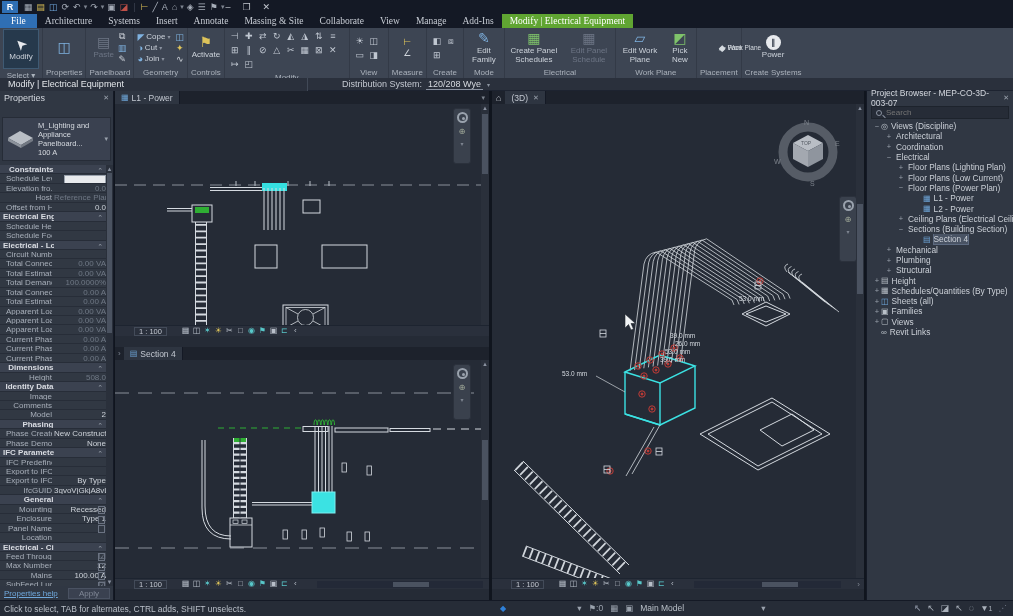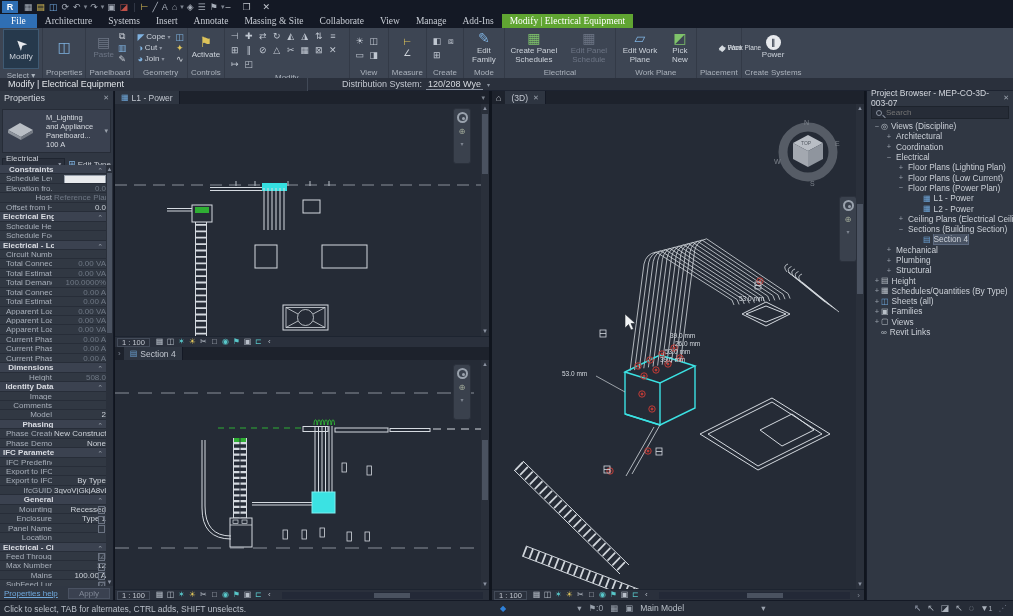--- a/index.html
+++ b/index.html
@@ -49,21 +49,21 @@
   .optionsbar { position:absolute; left:0; top:78px; width:1013px; height:13px; background:#2a303c; display:flex; align-items:center; font-size:9px; border-bottom:1px solid #1d2330; }
   .ob-left { width:308px; color:#e3e6ea; padding-left:8px; border-right:1px solid #414957; height:13px; line-height:13px; background:#2a303c; }
   .ob-field { padding-left:34px; color:#c3c8d1; display:flex; align-items:center; gap:4px; }
   .ob-value { border-bottom:1px solid #8a92a0; padding:0 2px; color:#d6dae0; }
 
   
   .main { position:absolute; left:0; top:91px; width:1013px; height:509px; }
   
   .props { position:absolute; left:0; top:0; width:114px; height:509px; background:#303743; border-right:1px solid #141925; font-size:8px; }
   .props-head { height:13px; display:flex; align-items:center; justify-content:space-between; padding:0 4px; color:#d2d6dd; font-size:9px; background:#303743; }
-  .typesel { margin:5px 2px; height:44px; background:#3a4150; border:1px solid #262c37; display:flex; align-items:center; gap:11px; padding:2px;justify-content:space-between; }
+  .typesel { margin:13px 2px; height:44px; background:#3a4150; border:1px solid #262c37; display:flex; align-items:center; gap:3px; padding:2px;justify-content:space-between; }
   .typesel .tname { flex:1; font-size:7.5px; line-height:1.2; color:#d6dae0; }
   .typesel .tcaret { font-size:7px; color:#9aa2ad; }
   .famrow { display:flex; align-items:center; gap:3px; margin:1px 2px 2px 2px; height:12px; }
   .fambox { flex:1; background:#2a303c; border:1px solid #1f2530; height:12px; line-height:11px; padding:0 3px; color:#d0d4db; display:flex; justify-content:space-between; align-items:center; }
   .edittype { display:flex; align-items:center; gap:2px; color:#c9ced6; }
   .edittype .eticon { color:#7fb2e0; font-size:9px; }
   .pgrid { position:absolute; left:0; top:74px; right:7px; bottom:14px; overflow:hidden;text-align:right; }
   .prow { display:flex; height:9.45px; line-height:9.45px; border-bottom:1px solid #272d38; background:#313843; position:relative; }
   .prow .pl { width:52px; padding-left:6px; color:#a8afba; overflow:hidden; white-space:nowrap; }
   .prow .pv { flex:1; padding-left:2px; color:#ccd1d8; overflow:hidden; white-space:nowrap; }
@@ -89,21 +89,21 @@
   .wtab .wticon { color:#6fa8dc; font-size:8px; }
   .wtab .wtclose { color:#9aa2ad; font-size:7px; margin-left:2px; }
   .wtabbar .home { color:#c9ced6; font-size:9px; padding:0 4px; }
   .wtabbar .chev { color:#7d8490; font-size:8px; padding:0 3px; }
   .wtabbar .tbmenu { margin-left:auto; color:#7d8490; font-size:7px; padding-right:4px; }
   .wcontent { position:absolute; left:0; top:13px; right:0; bottom:11px; }
   .wcontent svg { position:absolute; left:0; top:0; }
   .vscroll { position:absolute; right:0; top:0; bottom:0; width:8px; background:#2a303b; }
   .vscroll .vthumb { position:absolute; left:1px; right:1px; background:#4a5260; }
   .vscroll .varr { position:absolute; left:0; width:8px; height:9px; color:#8a92a0; font-size:6px; text-align:center; line-height:9px; }
-  .vcb { position:absolute; left:0; right:0; bottom:0; height:11px; background:#2a303c; border-top:1px solid #1d2430; display:flex; align-items:center; gap:1px; padding-left:2px; }
+  .vcb { position:absolute; left:0; right:0; bottom:11px; height:11px; background:#2a303c; border-top:1px solid #1d2430; display:flex; align-items:center; gap:10px; padding-left:19px; }
   .vcb .scale { font-size:7.5px; color:#c3c8d1; border:1px solid #434b59; padding:0 4px; height:9px; line-height:8px; margin-right:3px; }
   .vcb .vi { font-size:8px; color:#b8bfc9; width:11px; text-align:center; line-height:10px; }
   .vcb .vi.teal { color:#58c7c9; } .vcb .vi.yellow { color:#ddc35a; }
   .hscroll { flex:1; height:7px; margin:0 6px; background:#232937; position:relative; }
   .hscroll .hthumb { position:absolute; top:1px; height:5px; left:46%; width:36px; background:#4a5260; }
   .navbar { position:absolute; width:18px; border-radius:3px; background:#3a414d; border:1px solid #2b313c; display:flex; flex-direction:column; align-items:center; padding-top:3px; gap:4px; }
   .wheel { width:11px; height:11px; border-radius:50%; border:2px solid #9aa2ad; position:relative; }
   .wheel::after { content:""; position:absolute; left:3px; top:3px; width:3px; height:3px; border-radius:50%; background:#9aa2ad; }
   .navzoom { font-size:8px; color:#aab3a0; }
   .navdots { font-size:6px; color:#7d8490; }

